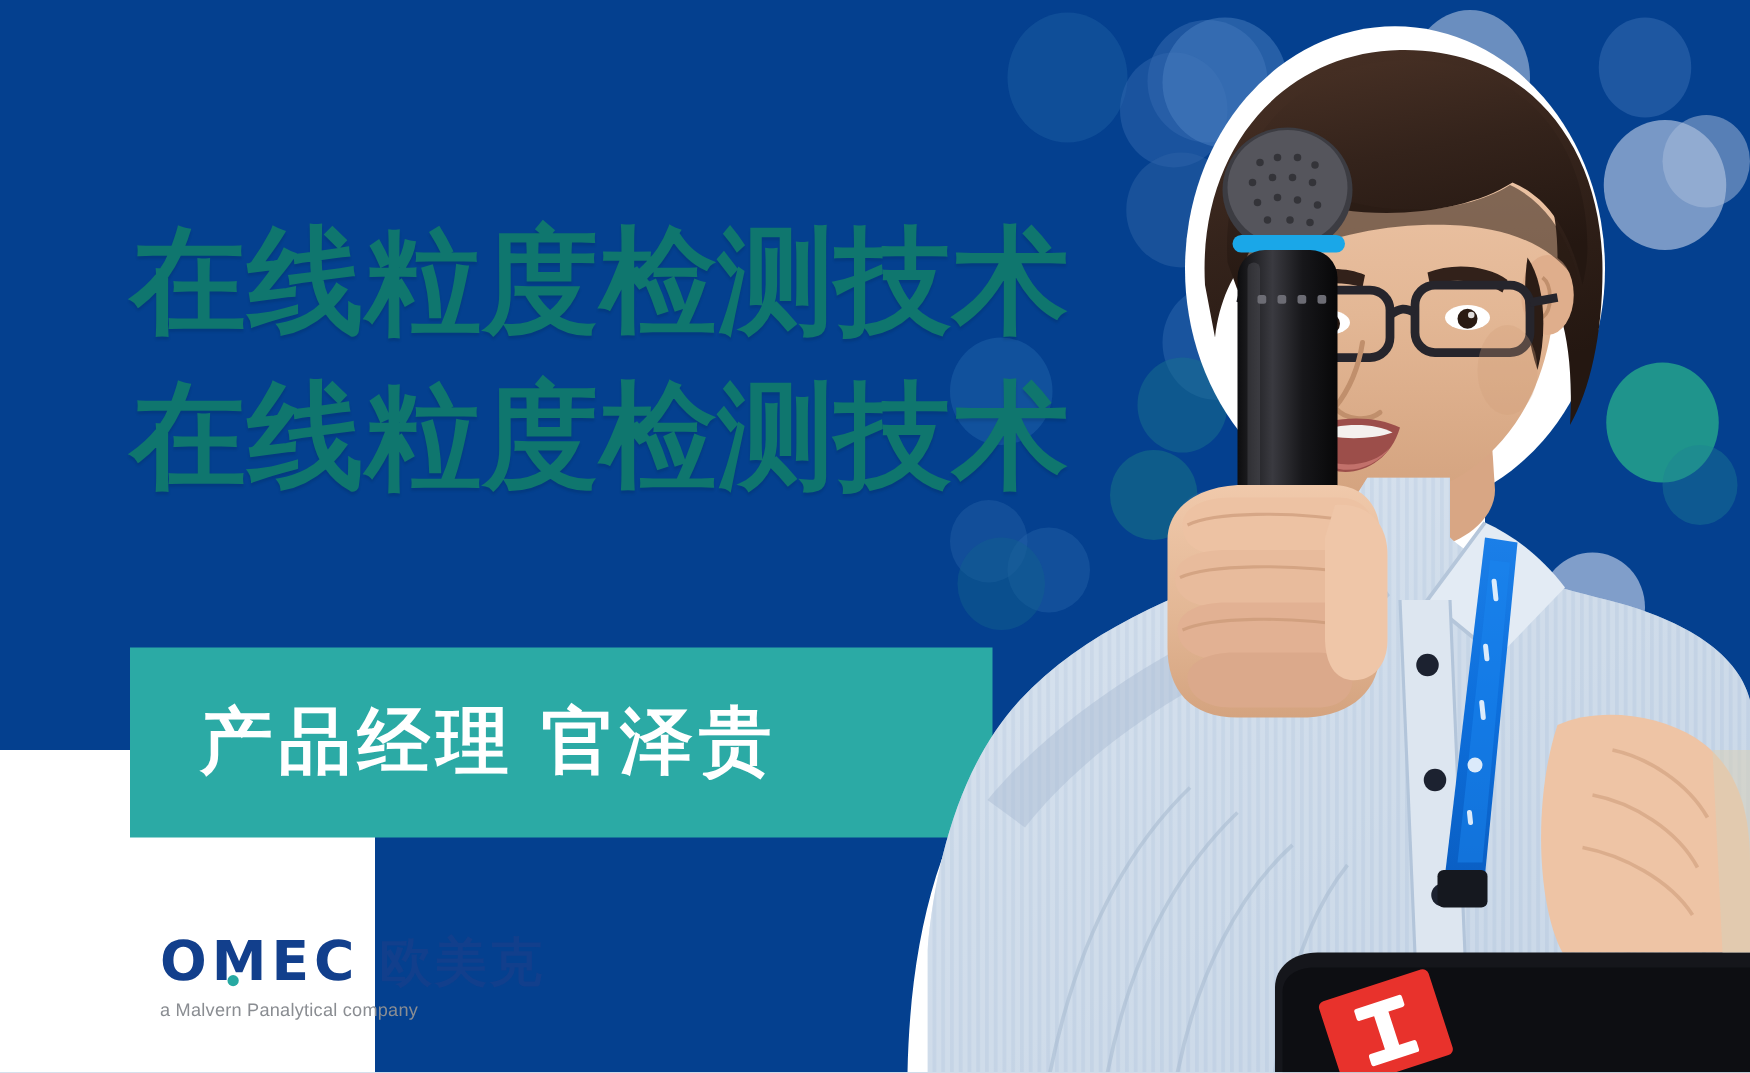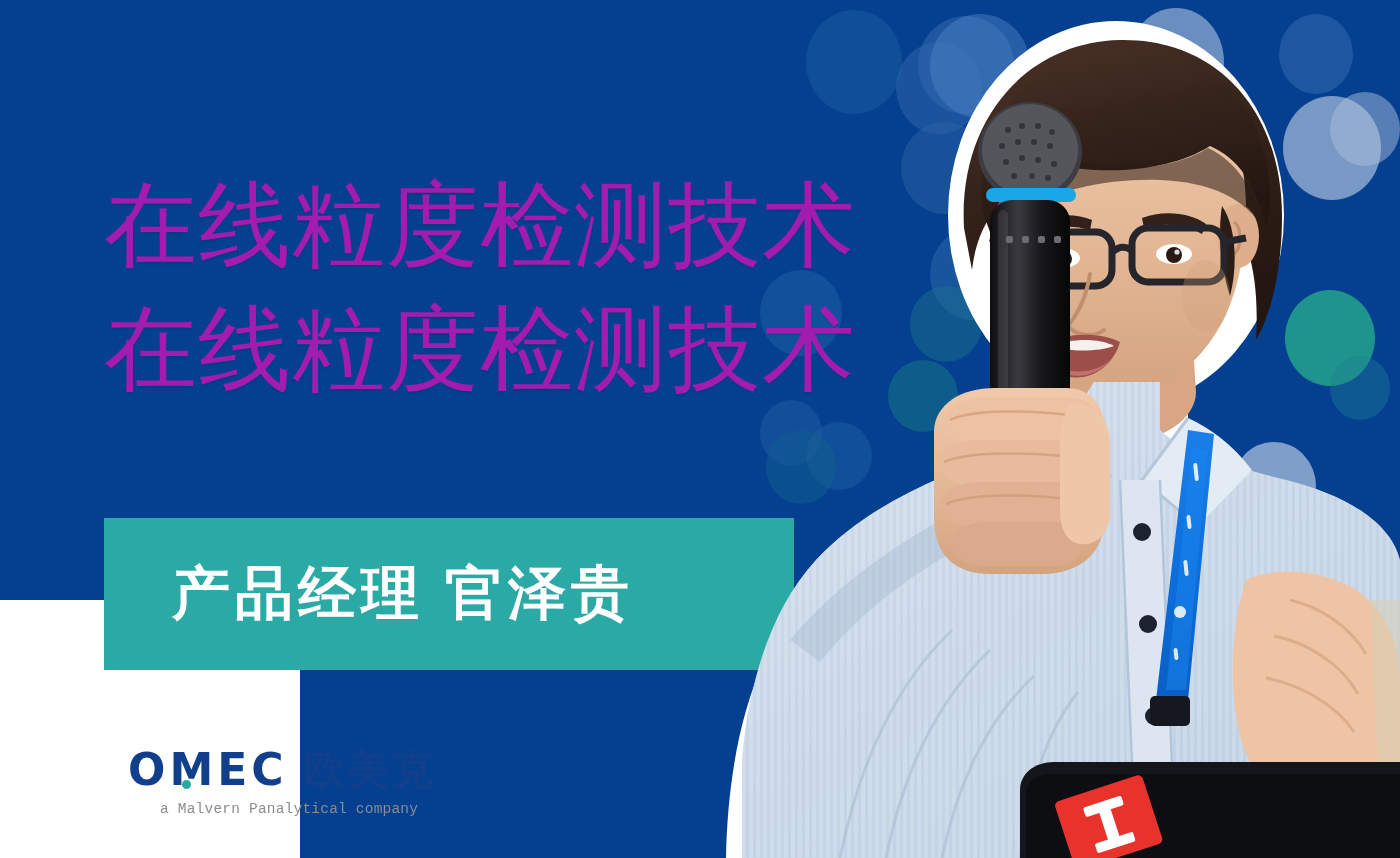--- a/index.html
+++ b/index.html
@@ -19,40 +19,40 @@
     clip-path: polygon(0 0, 1400px 0, 1400px 858px, 300px 858px, 300px 600px, 0 600px);
   }
 
   
   .bokeh{ position:absolute; border-radius:50%; }
 
   
   .headline{
     position:absolute; left:104px; top:163px;
     width:830px;
-    color:#a21caf;
-    font-weight:400;
+    color:#0f766e;
+    font-weight:700;
     font-size:93px;
     line-height:124px;
     letter-spacing:1px;
     white-space:nowrap;
     z-index:6;
     text-shadow:0 2px 2px rgba(0,0,0,.10);
   }
   .headline .ln{ display:block; }
 
   
   .name-banner{
     position:absolute; left:104px; top:518px;
     width:690px; height:152px;
     background:#2baaa5;
     z-index:7;
   }
   .name-banner .name-text{
-    position:absolute; left:68px; top:50%;
+    position:absolute; left:56px; top:50%;
     transform:translateY(-50%);
     color:#ffffff; font-weight:700; font-size:58px;
     letter-spacing:5px; white-space:nowrap;
   }
 
   
   .logo-wrap{
     position:absolute; left:128px; top:748px;
     z-index:9; user-select:none;
   }
@@ -67,23 +67,23 @@
     position:absolute; left:54px; bottom:3px;
     width:9px; height:9px; border-radius:50%;
     background:#27a9a2;
   }
   .logo-cn{
     margin-left:16px;
     color:#123f8c; font-weight:700; font-size:42px;
     letter-spacing:2px; line-height:1;
   }
   .logo-tag{
-    margin-top:9px; margin-left:32px;
+    margin-top:9px; 
     color:#8a8d92; font-size:14.5px; letter-spacing:.2px;
-    font-family:Liberation Mono, monospace;
+    font-family:Liberation Sans, sans-serif;
   }
 
   
   .presenter{
     position:absolute; left:690px; top:0;
     width:710px; height:858px;
     z-index:8;
     overflow:hidden;
   }
   .presenter svg{ display:block; }

